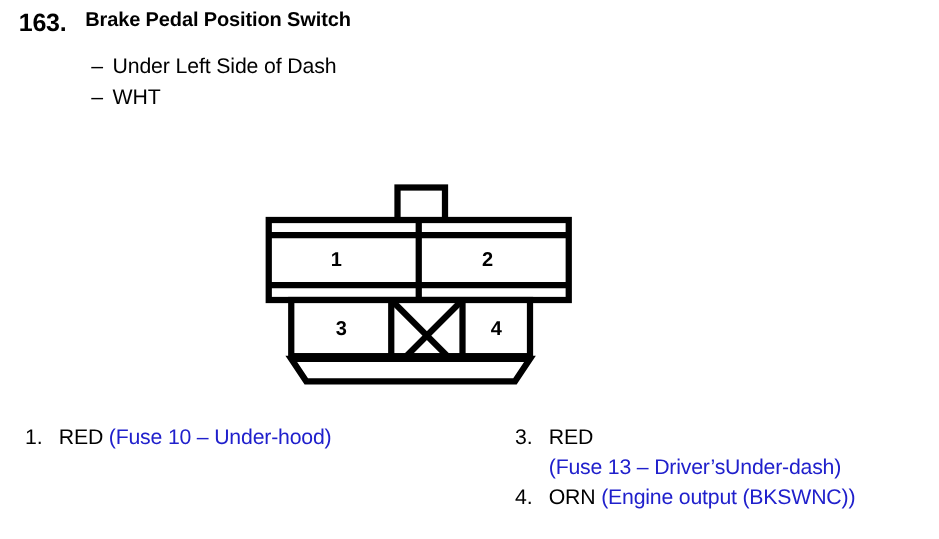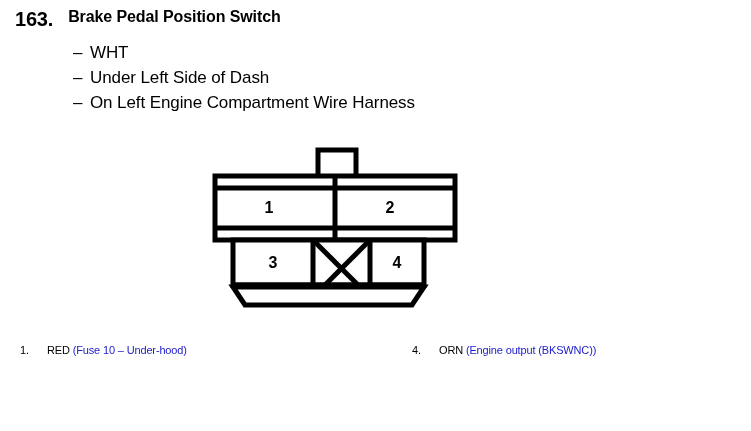--- a/index.html
+++ b/index.html
@@ -88,21 +88,21 @@
     height: 93px;
   }
   .legend-col {
     position: absolute;
     top: 0;
   }
   .legend-col.left  { left: 20px;  width: 390px; }
   .legend-col.right { left: 412px; width: 335px; }
 
   .legend-entry {
-    font-size: 11px;
+    font-size: 17px;
     line-height: 24px;
     white-space: nowrap;
     letter-spacing: -0.15px;
   }
   .legend-line {
     display: block;
     white-space: nowrap;
   }
   .legend-idx {
     display: inline-block;
@@ -124,27 +124,24 @@
 <body>
 
 <div id="header">
   <div class="title-row">
     <span class="title-num">163.</span>
     <span class="title-text">Brake Pedal Position Switch</span>
   </div>
 
   <div class="sub-list">
     <div class="sub-item">
+      <span class="sub-dash">–</span><span>Under Left Side of Dash</span>
+    </div>
+    <div class="sub-item">
       <span class="sub-dash">–</span><span>WHT</span>
-    </div>
-    <div class="sub-item">
-      <span class="sub-dash">–</span><span>Under Left Side of Dash</span>
-    </div>
-    <div class="sub-item">
-      <span class="sub-dash">–</span><span>On Left Engine Compartment Wire Harness</span>
     </div>
   </div>
 </div>
 
 <div id="diagram">
   <svg width="270" height="170" viewBox="0 0 270 170">
 
     <g>
       <rect x="118" y="10" width="38" height="27" fill="#ffffff" stroke="#000000" stroke-width="5"></rect>
     </g>
@@ -196,20 +193,28 @@
       </span>
     </div>
 
     <div class="legend-entry">
     </div>
 
   </div>
 
   <div class="legend-col right">
 
+    <div class="legend-entry">
+      <span class="legend-line">
+        <span class="legend-idx">3.</span><span class="wire">RED</span>
+      </span>
+      <span class="legend-line">
+        <span class="legend-cont"></span><span class="note">(Fuse 13 – Driver’sUnder-dash)</span>
+      </span>
+    </div>
 
     <div class="legend-entry">
       <span class="legend-line">
         <span class="legend-idx">4.</span><span class="wire">ORN</span>&nbsp;<span class="note">(Engine output (BKSWNC))</span>
       </span>
     </div>
 
   </div>
 
 </div>

